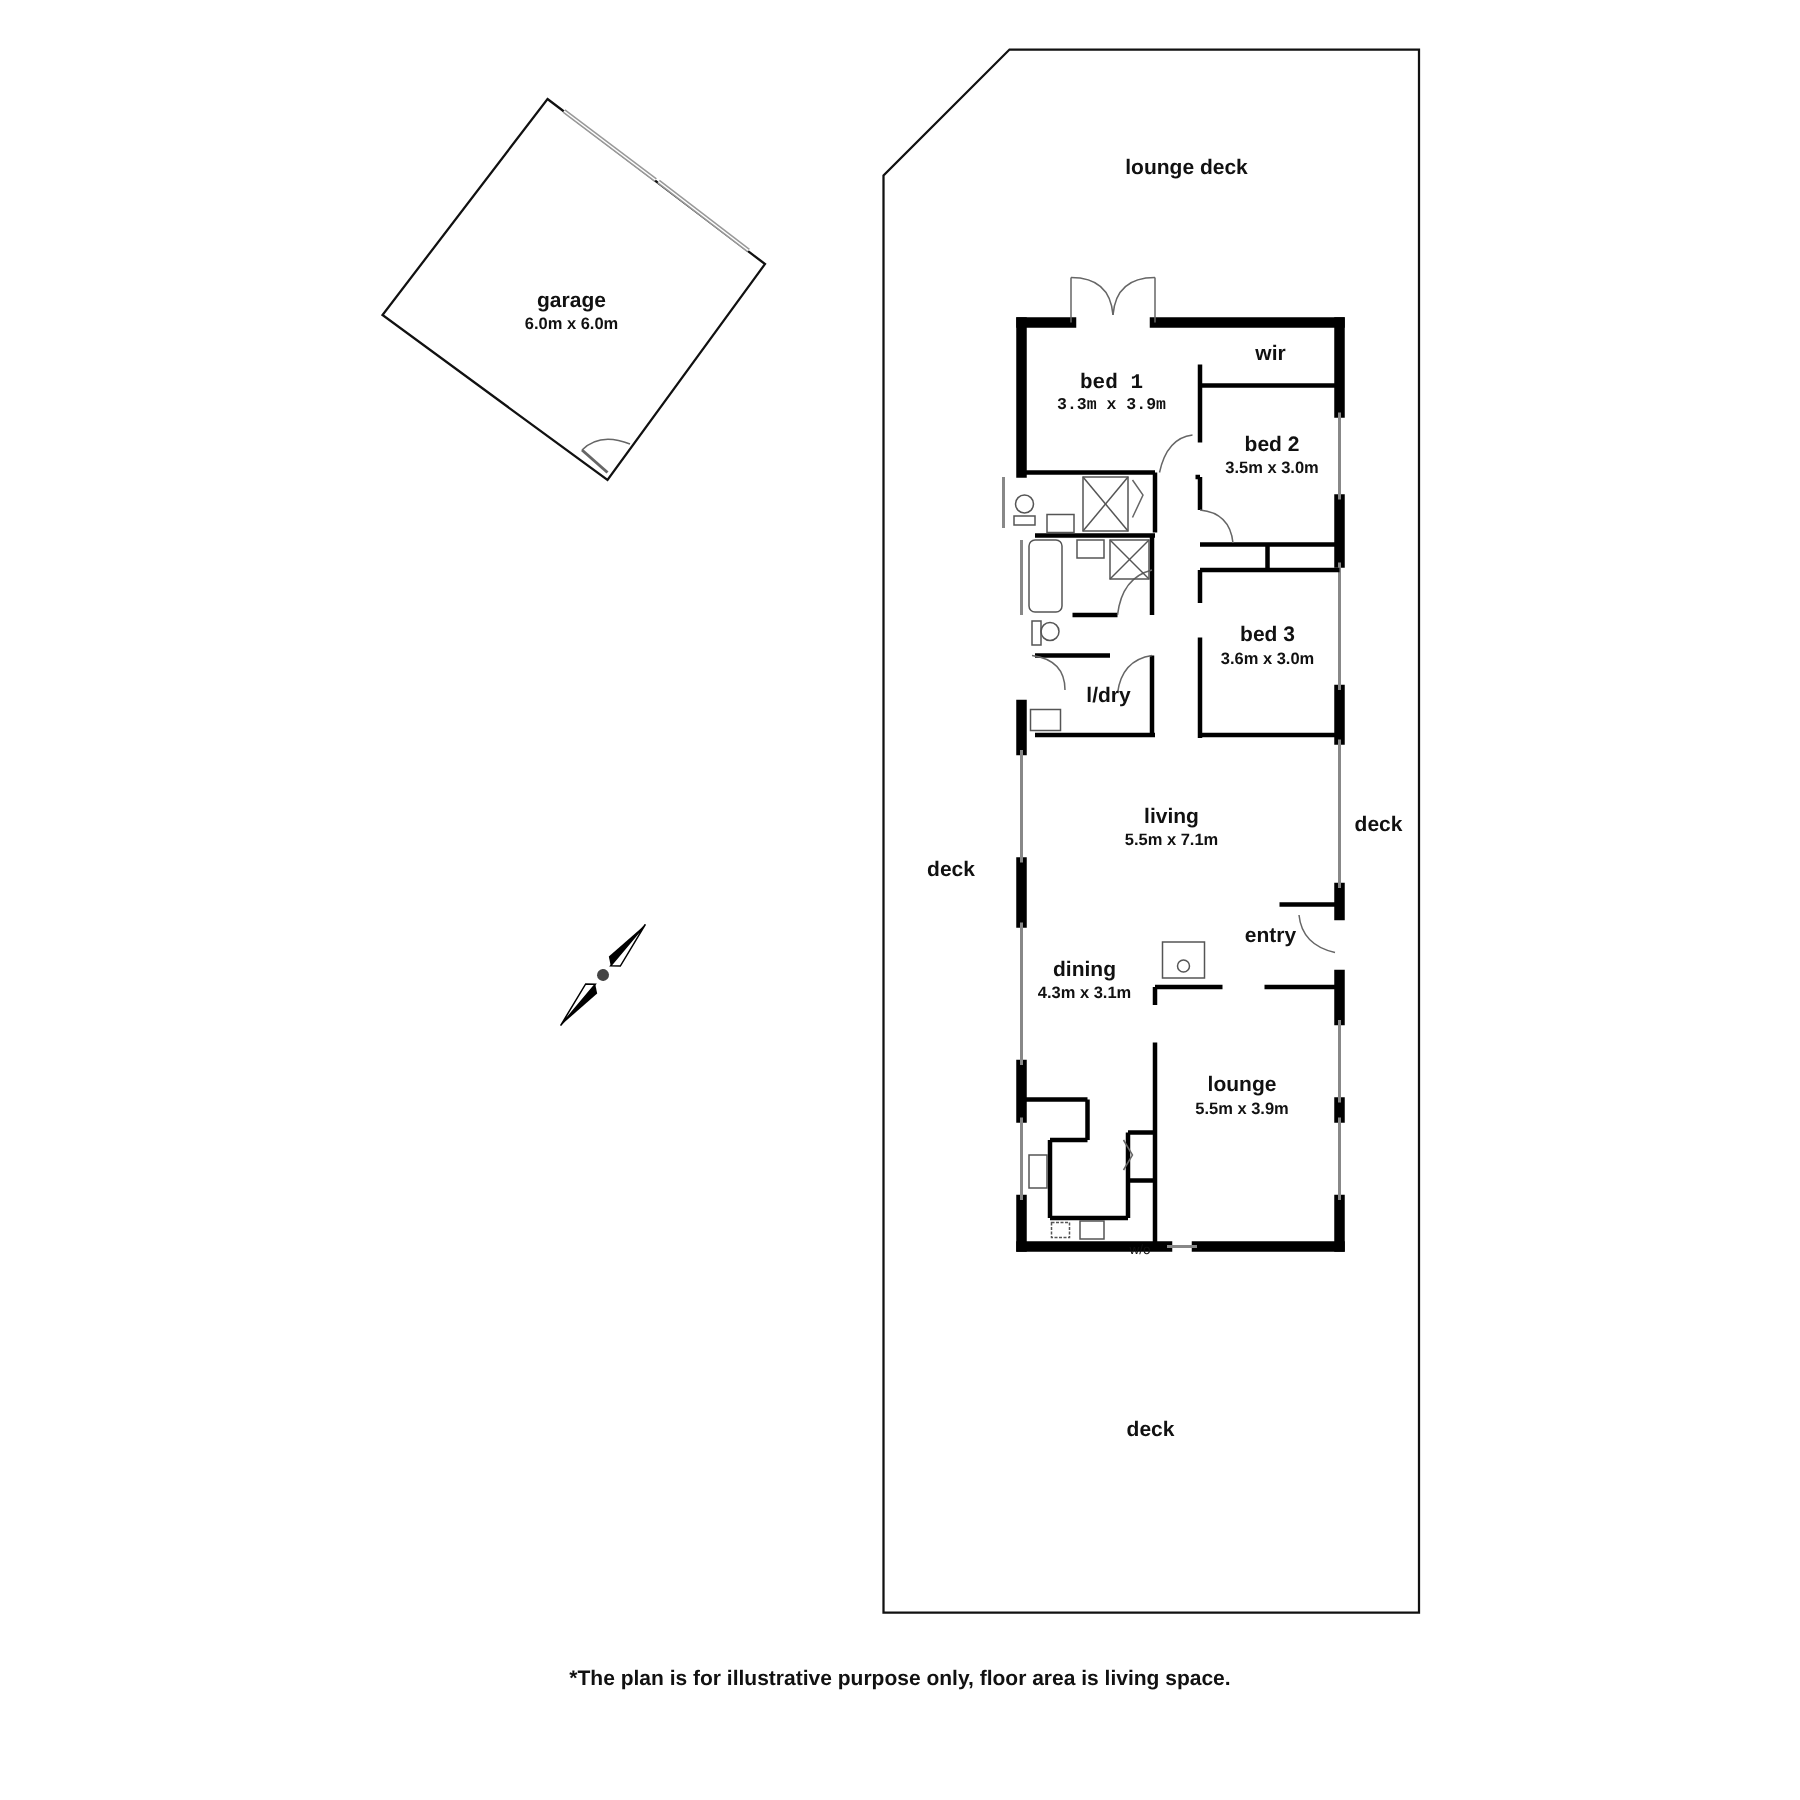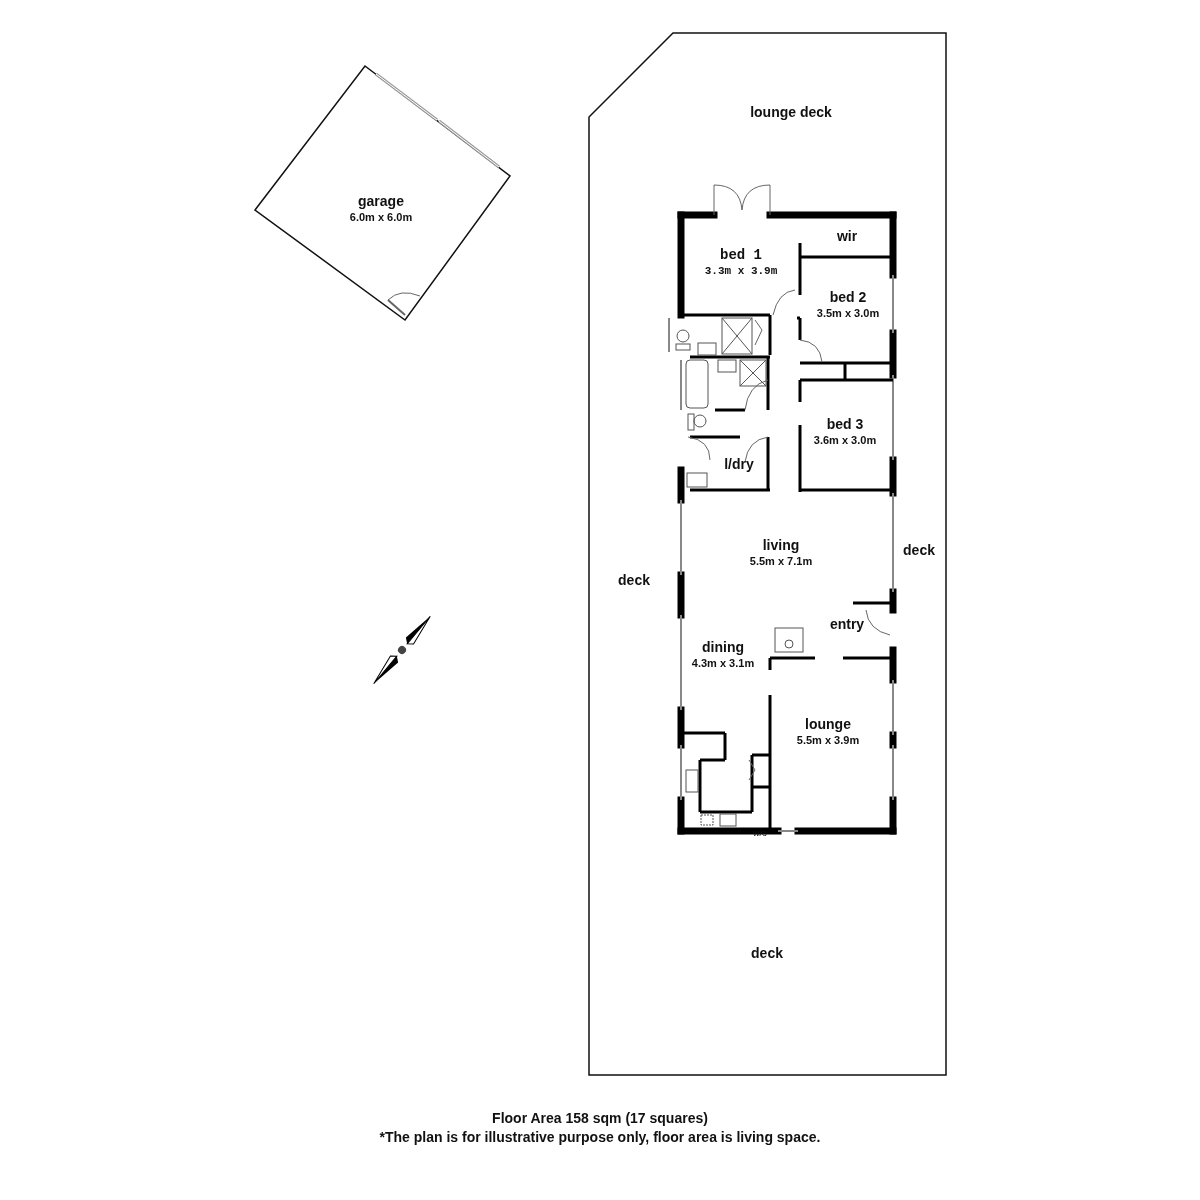--- a/index.html
+++ b/index.html
@@ -206,15 +206,14 @@
   <span class="room-dim">5.5m x 3.9m</span>
 </div>
 <div class="lbl" style="left:767px; top:953px;">
   <span class="room-name">deck</span>
 </div>
 <div class="lbl" style="left:760px; top:793px; font-size:9px; font-weight:normal;margin-top:40px;">
   <span>w/o</span>
 </div>
 
 <div class="footer">
-  <div>Floor Area 158 sqm (17 squares)</div>
   <div>*The plan is for illustrative purpose only, floor area is living space.</div>
 </div>
 
 </body></html>

